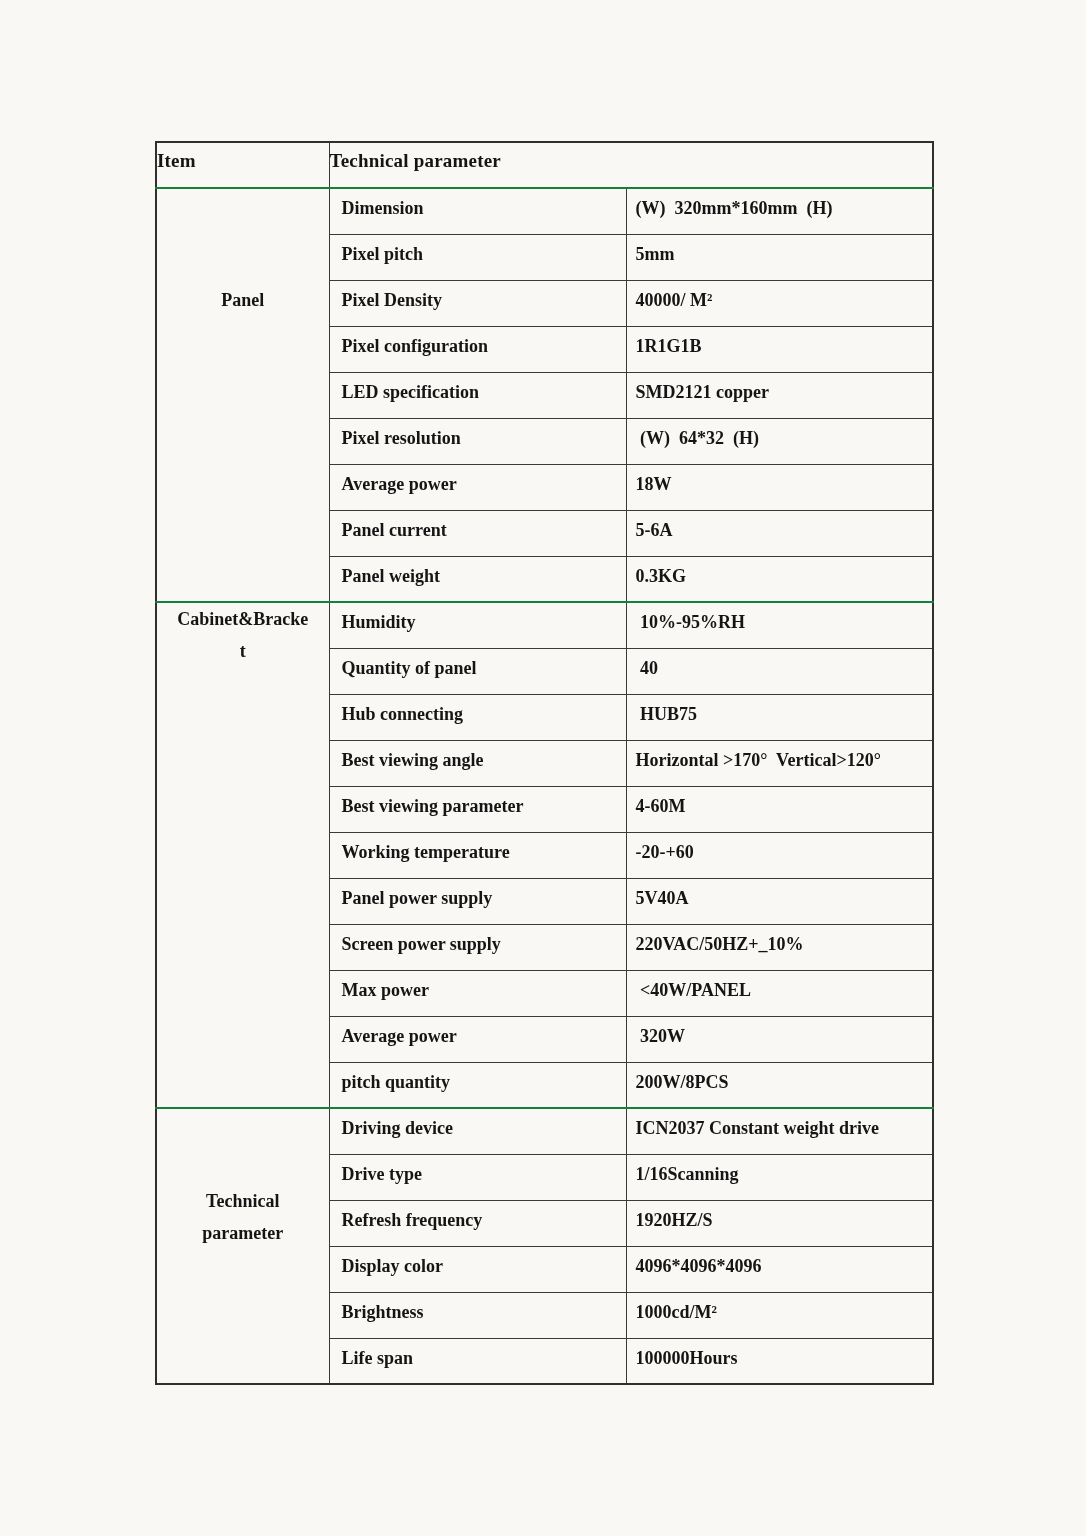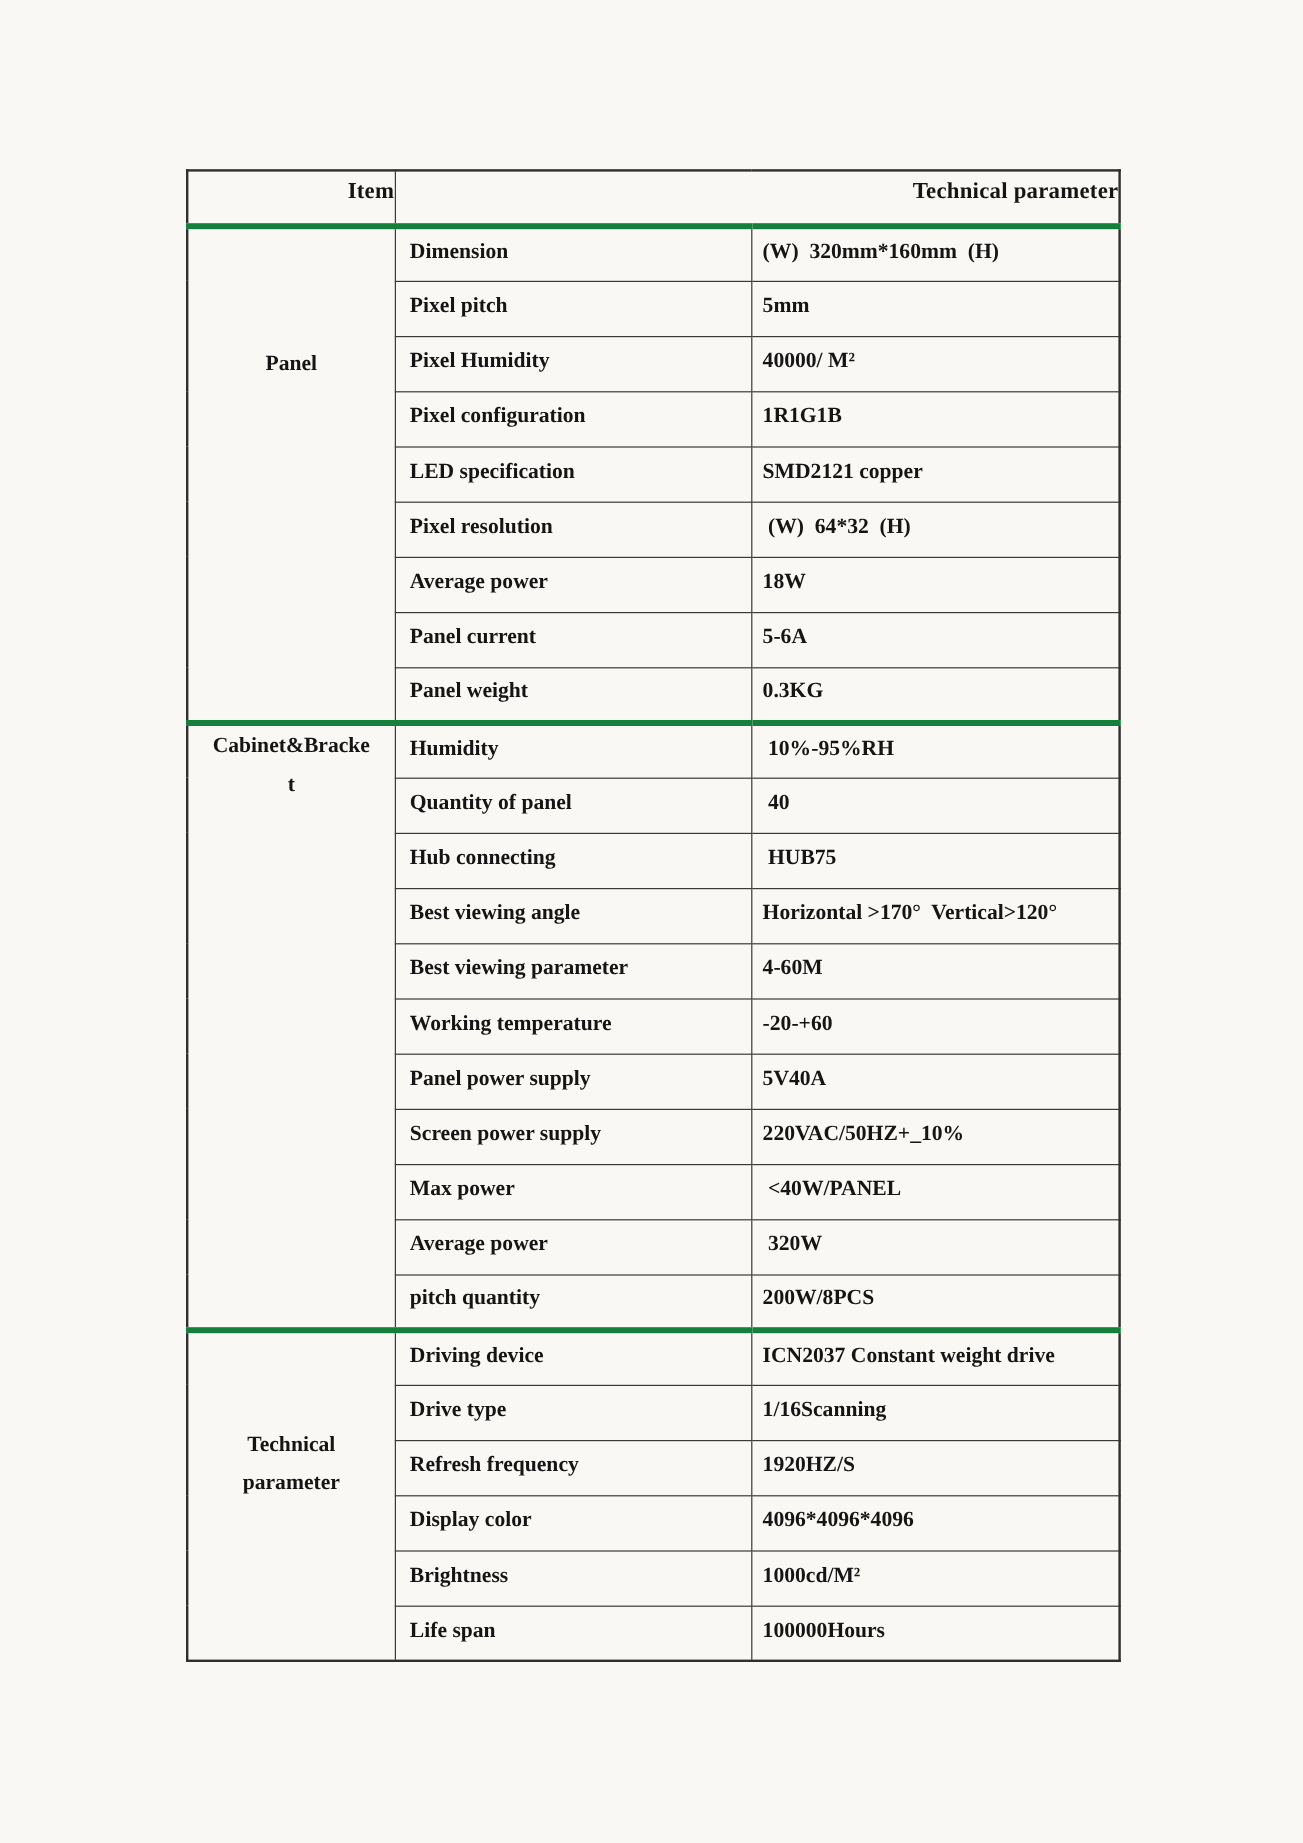--- a/index.html
+++ b/index.html
@@ -29,29 +29,29 @@
   table.spec th,
   table.spec td {
     border: 1px solid #3a3a3a;
     font-weight: bold;
   }
   table.spec { border: 2px solid #2f2f2f; }
 
   thead th {
     height: 46px;
     font-size: 19px;
-    text-align: right;
+    text-align: left;
     vertical-align: middle;
     padding-bottom: 8px;
     letter-spacing: 0.2px;
   }
   thead tr { border-bottom: 2px solid #2f2f2f; }
 
   tbody tr { height: 46px; }
-  tr.group-start td { border-top: 5px solid #15803d; }
+  tr.group-start td { border-top: 2px solid #15803d; }
 
   td.name {
     font-size: 18px;
     padding: 0 6px 5px 12px;
     vertical-align: middle;
     white-space: pre-wrap;
   }
   td.value {
     font-size: 18px;
     padding: 0 2px 5px 9px;
@@ -91,21 +91,21 @@
             <div>Panel</div>
           </td>
     <td class="name">Dimension</td>
     <td class="value">(W)  320mm*160mm  (H)</td>
   </tr>
         <tr>
     <td class="name">Pixel pitch</td>
     <td class="value">5mm</td>
   </tr>
         <tr>
-    <td class="name">Pixel Humidity</td>
+    <td class="name">Pixel Density</td>
     <td class="value">40000/ M²</td>
   </tr>
         <tr>
     <td class="name">Pixel configuration</td>
     <td class="value">1R1G1B</td>
   </tr>
         <tr>
     <td class="name">LED specification</td>
     <td class="value">SMD2121 copper</td>
   </tr>

